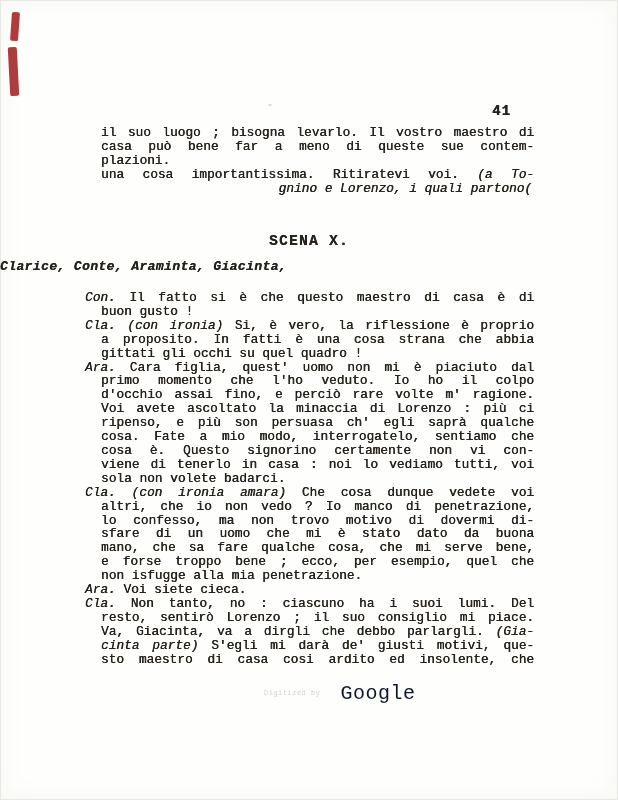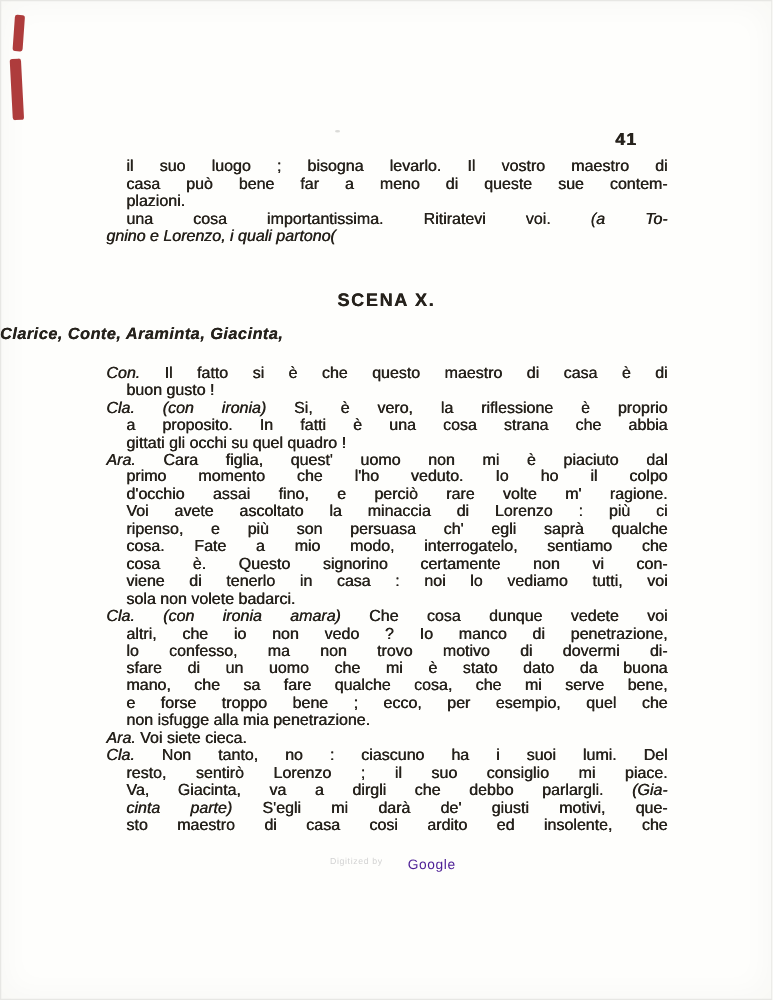--- a/index.html
+++ b/index.html
@@ -1,30 +1,30 @@
 <!DOCTYPE html>
 <html><head>
 <meta charset="utf-8">
 <style>
   html,body{margin:0;padding:0;}
   body{width:618px;height:800px;overflow:hidden;background:#ffffff;}
   .page{
     position:relative;width:618px;height:800px;
     background:#fefefc;
     box-shadow: inset 0 0 0 1px #e7e7e4, inset 0 0 28px rgba(60,50,30,0.04);
-    font-family:Liberation Sans, sans-serif;
+    font-family:Liberation Mono, monospace;
     color:#26221c;
   }
   .textcol{position:absolute;left:85px;width:449px;font-size:12.8px;line-height:13.9px;}
   #top-block{top:126px;}
   #bottom-block{top:291px;}
   .line{white-space:normal;text-shadow:0.35px 0 0 currentColor;}
   .line.c{padding-left:16px;}
   .line.j{text-align:justify;text-align-last:justify;}
-  .line.r{text-align:left;padding-right:2px;}
+  .line.r{text-align:right;padding-right:2px;}
   .it{font-style:italic;}
   #page-number{
     position:absolute;left:492px;top:103px;
     font-weight:bold;font-size:14px;letter-spacing:1px;
     text-shadow:0.6px 0 0 currentColor;
   }
   #heading{
     position:absolute;left:0;right:0;top:233px;text-align:center;
     font-weight:bold;font-size:14.5px;letter-spacing:1.3px;
     text-shadow:0.3px 0 0 currentColor;
@@ -33,21 +33,21 @@
     position:absolute;left:0;right:0;top:259px;
     font-style:italic;font-weight:bold;font-size:13px;letter-spacing:0.4px;
     text-shadow:0.2px 0 0 currentColor;
   }
   .red-mark{position:absolute;background:#a32121;border-radius:2px;opacity:0.88;}
   #red-mark-1{left:11px;top:12px;width:8px;height:29px;transform:rotate(4deg);}
   #red-mark-2{left:9px;top:47px;width:9px;height:49px;transform:rotate(-3deg);}
   .speck{position:absolute;left:268px;top:104px;width:4px;height:2px;background:#9a9a96;opacity:0.35;border-radius:50%;}
   #watermark{position:absolute;left:264px;top:682px;white-space:nowrap;}
   .wm-prefix{font-size:7px;color:#d2d2d2;letter-spacing:0.5px;margin-right:20px;vertical-align:4px;}
-  .wm-brand{font-size:11px;color:#4c1d95;letter-spacing:0.5px;}
+  .wm-brand{font-size:20px;color:#0f172a;letter-spacing:0.5px;}
 </style>
 </head>
 <body>
 
 <div class="page">
 
   <div class="red-mark" id="red-mark-1"></div>
   <div class="red-mark" id="red-mark-2"></div>
   <div class="speck"></div>
 

